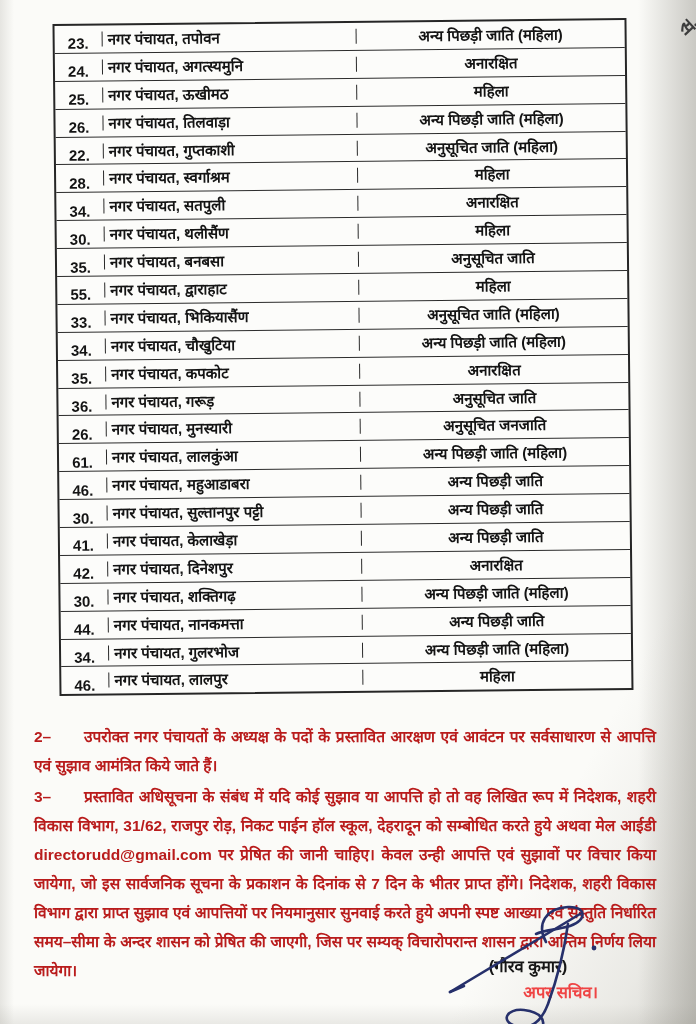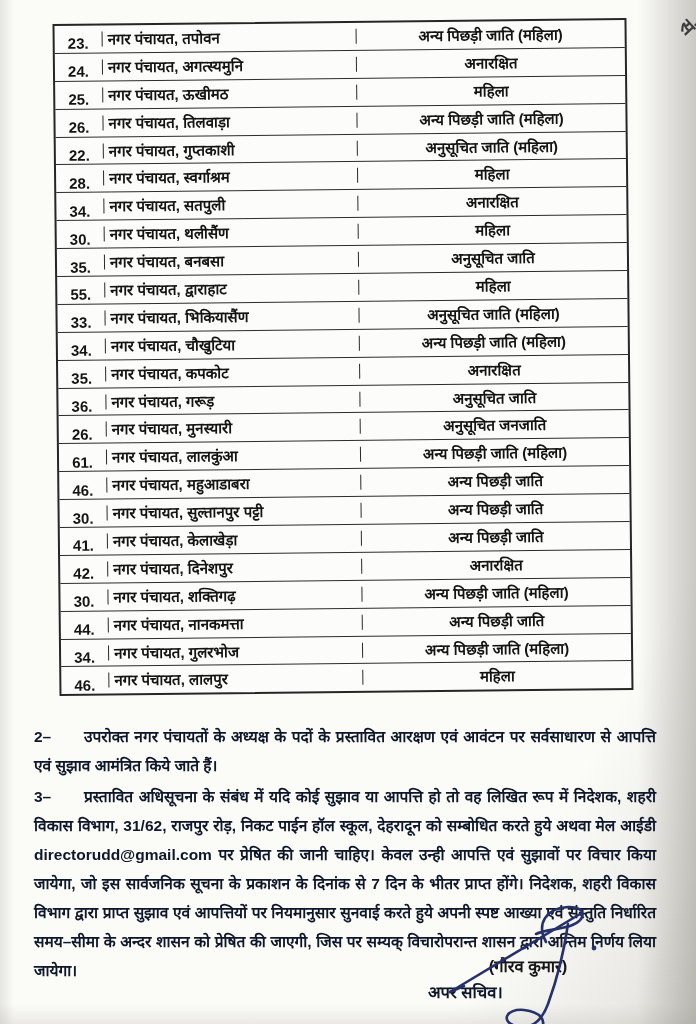--- a/index.html
+++ b/index.html
@@ -28,30 +28,30 @@
   .cell{font-size:15px;font-weight:600;color:#141414;line-height:1;
         white-space:nowrap;overflow:visible;}
   .cell.sno{width:47px;text-align:center;flex:0 0 auto;margin-top:9px;}
   .cell.name{width:254px;border-left:1.5px solid #2b2b2b;padding-left:5px;
              box-sizing:border-box;flex:0 0 auto;text-align:left;}
   .cell.cat{flex:1 1 auto;border-left:1.5px solid #2b2b2b;text-align:center;}
 
   
   .body-text{position:absolute;left:34px;right:28px;top:722px;}
   .para{font-size:15.5px;font-weight:600;line-height:29px;text-align:justify;
-        margin:0 12px 2px 0;color:#0f172a;}
+        margin:0 12px 2px 0;color:#b91c1c;}
   .pnum{display:inline-block;width:50px;font-weight:700;}
   .email{font-weight:700;}
 
   
   .sig-block{position:absolute;left:428px;top:908px;width:210px;height:116px;}
   .sig-name{position:absolute;top:46px;left:10px;width:180px;text-align:center;
             font-size:16.5px;font-weight:700;color:#161616;z-index:1;}
-  .sig-title{position:absolute;top:72px;left:0px;width:170px;text-align:left;
-             font-size:16.5px;font-weight:700;color:#0f172a;z-index:1;}
+  .sig-title{position:absolute;top:72px;left:0px;width:170px;text-align:right;
+             font-size:16.5px;font-weight:700;color:#ef4444;z-index:1;}
   .sig-ink{position:absolute;left:0;top:-8px;z-index:2;pointer-events:none;}
 
   
   .corner-mark{position:absolute;top:14px;right:2px;font-size:19px;font-weight:700;
                color:#3c3c3c;transform:rotate(47deg);}
 </style>
 </head>
 <body>
 
 <div class="page">

